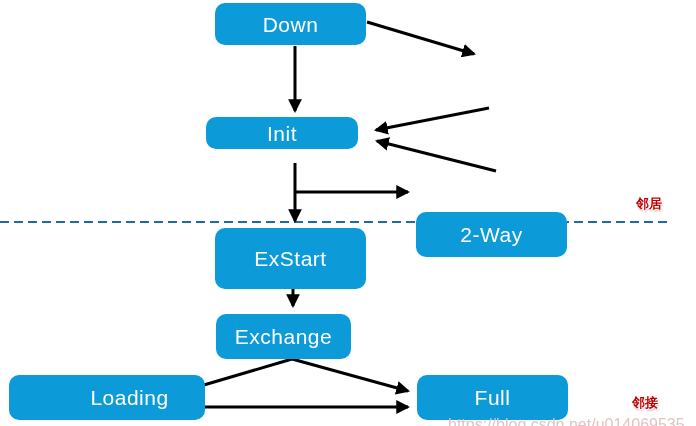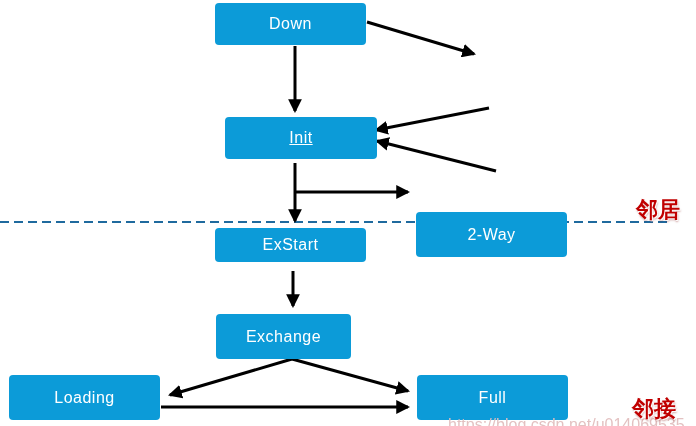--- a/index.html
+++ b/index.html
@@ -2,34 +2,34 @@
 <html><head>
 <meta charset="utf-8">
 <style>
   html,body{margin:0;padding:0;background:#fff;}
   .canvas{
     position:relative;width:696px;height:426px;background:#ffffff;overflow:hidden;
     font-family:"Liberation Sans",sans-serif;
   }
   .edges-layer{position:absolute;left:0;top:0;width:696px;height:426px;z-index:1;}
   .node{
-    position:absolute;z-index:2;background:#0c9bd8;color:#ffffff;border-radius:4px;
+    position:absolute;z-index:2;background:#0c9bd8;color:#ffffff;border-radius:10px;
     display:flex;align-items:center;justify-content:center;
-    font-size:16px;line-height:1;letter-spacing:0.5px;
+    font-size:21px;line-height:1;letter-spacing:0.5px;
   }
   #n-down    {left:215px;top:3px;  width:151px;height:42px;}
   #n-attempt {left:417px;top:62px; width:153px;height:45px;}
-  #n-init    {left:225px;top:117px;width:152px;height:42px;text-decoration:underline;}
+  #n-init    {left:206px;top:117px;width:152px;height:32px;}
   #n-two-way {left:416px;top:170px;width:151px;height:45px;margin-top:42px;}
-  #n-exstart {left:215px;top:228px;width:151px;height:34px;}
+  #n-exstart {left:215px;top:228px;width:151px;height:61px;}
   #n-exchange{left:216px;top:314px;width:135px;height:45px;}
-  #n-loading {left:9px;  top:375px;width:151px;height:45px;}
+  #n-loading {left:9px;  top:375px;width:151px;height:45px;padding-left:45px;}
   #n-full    {left:417px;top:375px;width:151px;height:45px;}
   .red-label{
-    position:absolute;z-index:4;color:#c00000;font-weight:bold;font-size:22px;
+    position:absolute;z-index:4;color:#c00000;font-weight:bold;font-size:13px;
     text-shadow:1px 1px 0 rgba(255,255,255,0.9),-1px -1px 0 rgba(255,255,255,0.7),1px 2px 2px rgba(120,0,0,0.35);
   }
   #lbl-neighbor {left:636px;top:195px;}
   #lbl-adjacency{left:632px;top:394px;}
   .watermark{
     position:absolute;z-index:3;left:448px;top:416px;font-size:16px;
     color:rgba(225,190,190,0.95);white-space:nowrap;
   }
 </style>
 </head>

